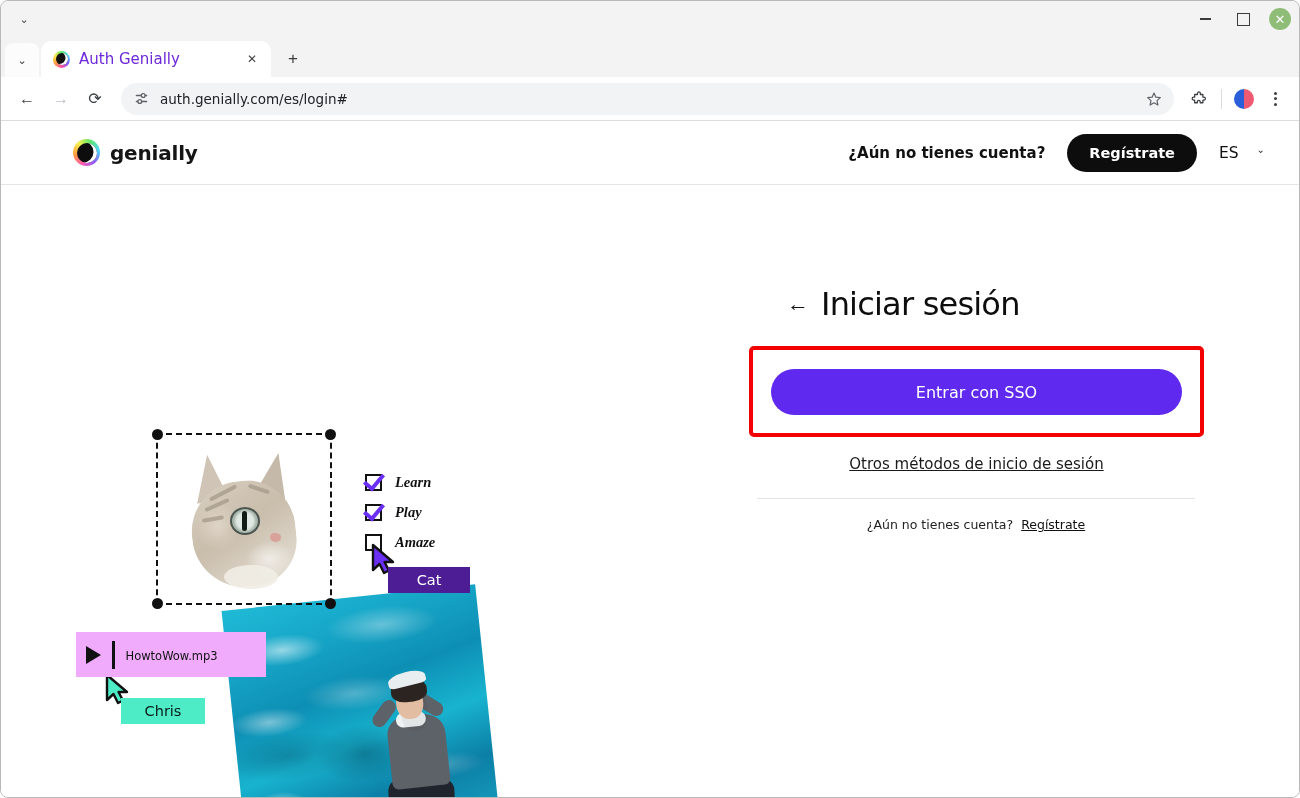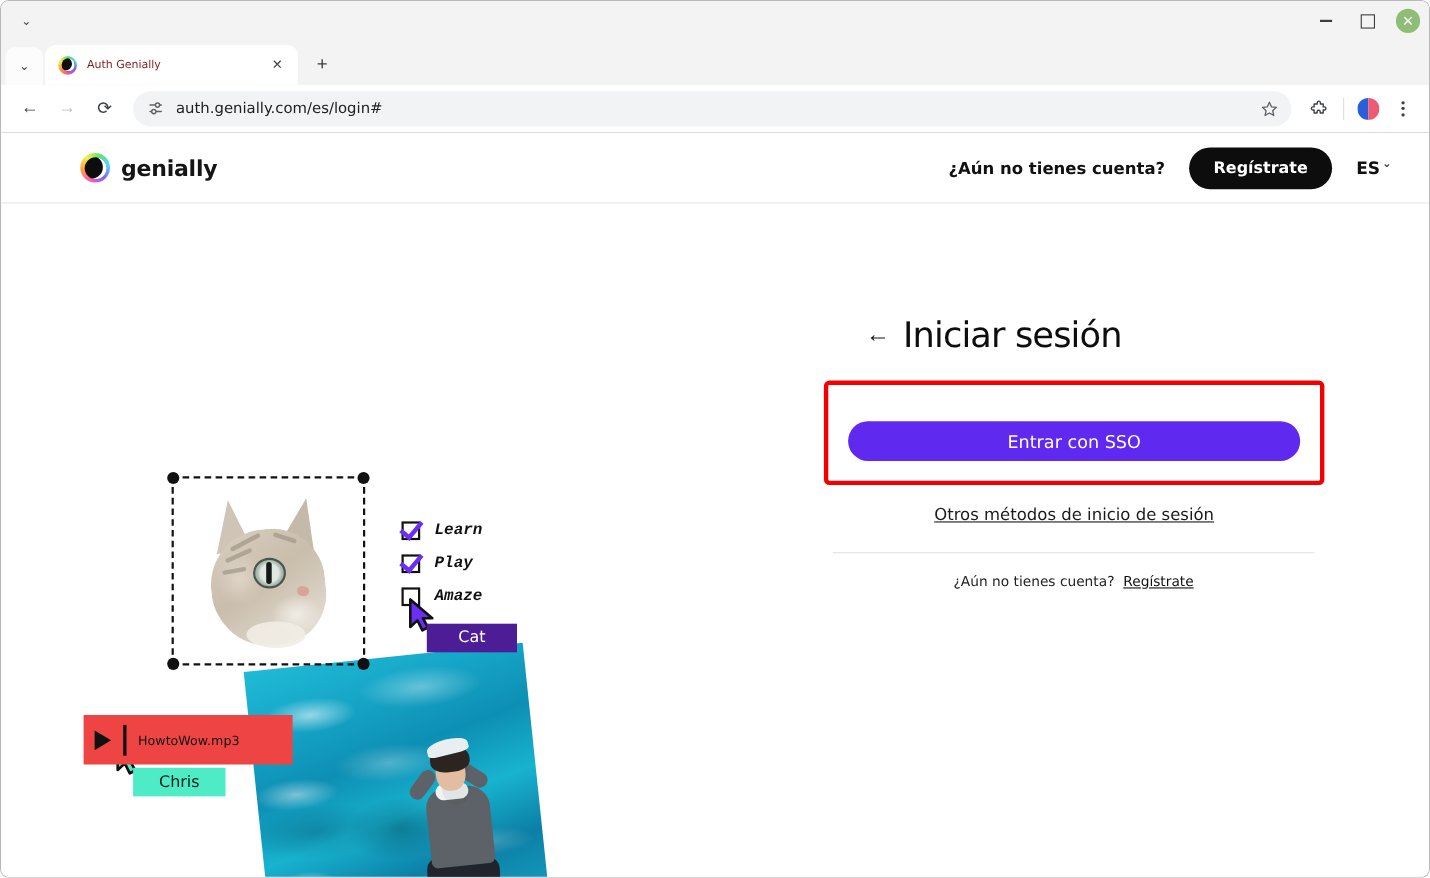--- a/index.html
+++ b/index.html
@@ -89,21 +89,21 @@
     background: conic-gradient(from 180deg,#ff4fa3,#ff9d3f,#ffe84f,#5ce86a,#4fd8ff,#7b5cff,#ff4fa3);
     display: flex; align-items: center; justify-content: center;
   }
   .tab-favicon::after {
     content: ""; width: 12px; height: 12px; border-radius: 50%;
     background: #111;
     box-shadow: inset -2.5px -1px 0 0 #fff;
   }
   .tab-title {
     flex: 1;
-    font-size: 10px; color: #7f1d1d;
+    font-size: 15px; color: #6d28d9;
     font-family: "DejaVu Sans", sans-serif;
     white-space: nowrap; overflow: hidden; text-overflow: ellipsis;
   }
   .tab-close {
     width: 18px; height: 18px; border-radius: 50%;
     display: flex; align-items: center; justify-content: center;
     font-size: 12px; color: #444; cursor: pointer;
   }
   .tab-new {
     width: 28px; height: 28px; margin-left: 8px; margin-bottom: 4px;
@@ -209,22 +209,22 @@
   }
   .btn-signup {
     background: #0d0d0d; color: #fff;
     font-size: 14.5px; font-weight: 700;
     font-family: "DejaVu Sans", sans-serif;
     border: none; border-radius: 22px;
     padding: 11px 22px;
     cursor: pointer;
   }
   .lang {
-    display: flex; gap: 2px;
-    font-size: 15.5px; font-weight: 700; color: #111;
+    display: flex; gap: 18px;
+    font-size: 15.5px; font-weight: 400; color: #111;
     font-family: "DejaVu Sans", sans-serif;
     cursor: pointer;
   }
   .lang .chev { font-size: 10px; color: #333; }
 
   
   .content { position: relative; height: 614px; }
 
   
   .illus { position: absolute; left: 0; top: 0; width: 650px; height: 614px; }
@@ -317,40 +317,40 @@
   .check-box.checked::after {
     content: ""; position: absolute;
     left: 1px; top: -6px;
     width: 8px; height: 16px;
     border: solid #6B2EF5;
     border-width: 0 4px 4px 0;
     transform: rotate(40deg);
   }
   .check-label {
     font-size: 14.5px; font-weight: 700; font-style: italic; color: #111;
-    font-family: Liberation Mono, monospace;
+    font-family: Liberation Serif, serif;
   }
 
   .cursor { position: absolute; width: 0; height: 0; }
   .cursor svg { display: block; }
 
   .tag {
     position: absolute;
     font-size: 14.5px; font-weight: 500;
     font-family: "DejaVu Sans", sans-serif;
     padding: 5px 0;
     text-align: center;
   }
   .tag-cat { left: 387px; top: 382px; width: 82px; background: #4c1d95; color: #fff; }
   .tag-chris { left: 120px; top: 513px; width: 84px; background: #4DECC7; color: #0b1b18; }
 
   .player {
-    position: absolute; left: 75px; top: 465px;
+    position: absolute; left: 75px; top: 447px;
     width: 190px; height: 45px;
-    background: #ef4444;
+    background: #f0abfc;
     display: flex; align-items: center;
     padding: 0 10px;
     gap: 11px;
   }
   .player-play { width: 0; height: 0; border-left: 15px solid #111; border-top: 9px solid transparent; border-bottom: 9px solid transparent; }
   .player-sep { width: 2.5px; height: 28px; background: #111; }
   .player-meta { flex: 1; }
   .player-name {
     font-size: 11.5px; color: #111;
     font-family: "DejaVu Sans", sans-serif;
@@ -386,22 +386,22 @@
     border: 1px solid #cfcfcf; border-radius: 6px;
     padding: 0 16px;
     font-size: 14.5px; color: #202020;
     font-family: "DejaVu Sans", sans-serif;
     background: #fff;
     outline: none;
   }
   .email-input::placeholder { color: #6e6e6e; }
   .btn-sso {
     display: block;
-    width: 100%; height: 36px;
-    margin-top: 15px;
+    width: 100%; height: 46px;
+    margin-top: 1px;
     background: #6029F0;
     color: #fff;
     font-size: 16px;
     font-family: "DejaVu Sans", sans-serif;
     border: none; border-radius: 24px;
     cursor: pointer;
   }
   .other-methods {
     display: block;
     margin: 18px auto 0;

